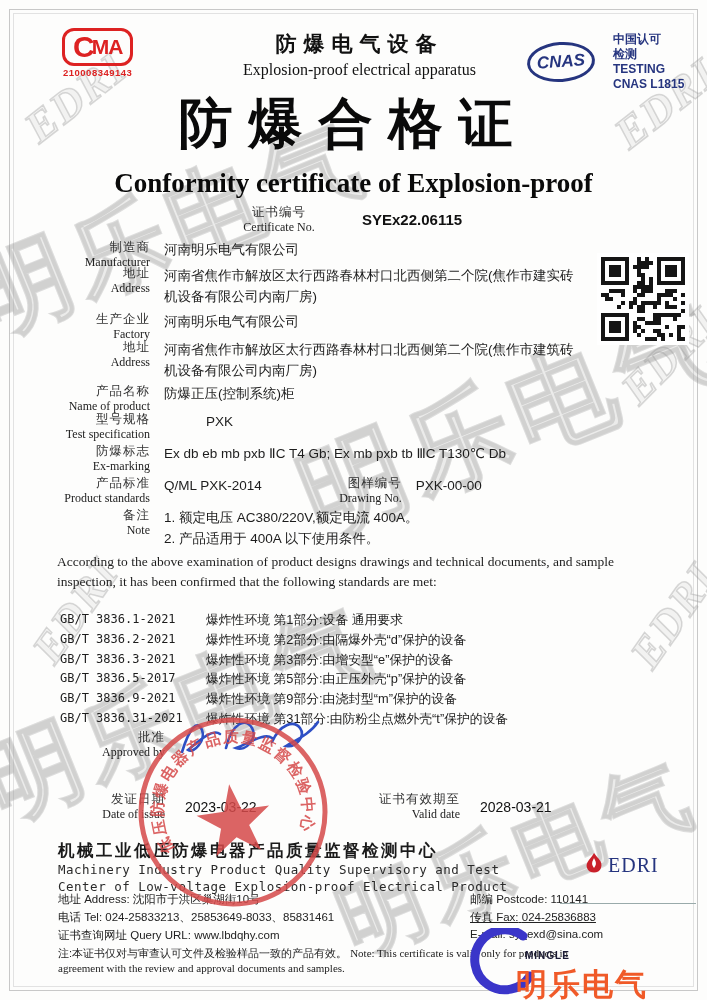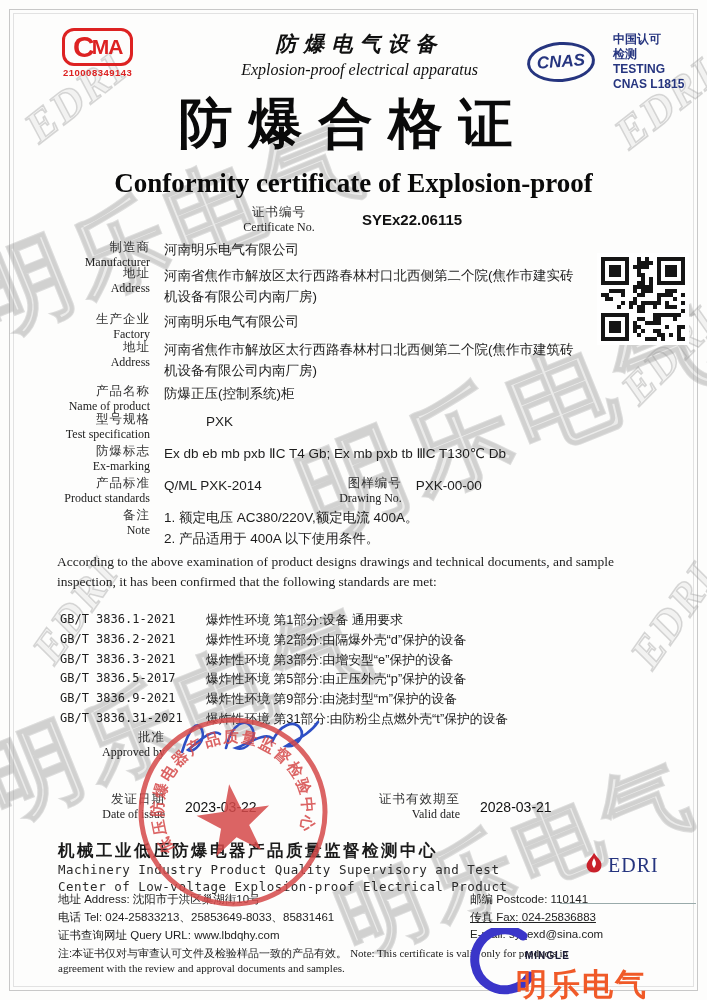--- a/index.html
+++ b/index.html
@@ -17,21 +17,21 @@
            letter-spacing:2px;-webkit-text-stroke:1.5px rgba(150,150,150,0.35);
            color:rgba(150,150,150,0.10);}
 
   
   .cma{position:absolute;left:62px;top:28px;text-align:center;z-index:2;}
   .cma-mark{display:inline-flex;align-items:center;border:3px solid #d22;border-radius:12px;
             padding:1px 8px;color:#d22;font-weight:bold;}
   .cma-c{font-size:30px;line-height:30px;}
   .cma-ma{font-size:21px;letter-spacing:-1px;margin-left:-3px;}
   .cma-num{font-size:9.5px;color:#d22;font-weight:bold;letter-spacing:.5px;margin-top:1px;}
-  .hdr-center{position:absolute;left:12px;right:0;top:30px;text-align:center;z-index:2;font-style:italic;}
+  .hdr-center{position:absolute;left:12px;right:0;top:30px;text-align:center;z-index:2;}
   .hdr-zh{font-size:21px;font-weight:bold;letter-spacing:7px;color:#111;}
   .hdr-en{font-family:"Liberation Serif",serif;font-size:16px;color:#111;margin-top:3px;}
   .cnas{position:absolute;left:527px;top:32px;display:flex;align-items:center;z-index:2;}
   .cnas-oval{border:3px solid #26357f;border-radius:50%;width:62px;height:34px;display:flex;
              align-items:center;justify-content:center;transform:rotate(-4deg);}
   .cnas-oval span{color:#26357f;font-weight:bold;font-style:italic;font-size:17px;letter-spacing:0;}
   .cnas-side{margin-left:18px;font-size:12px;color:#26357f;line-height:1.25;font-weight:bold;}
 
   
   .big-title{position:absolute;left:0;right:0;top:88px;text-align:center;font-size:54px;

